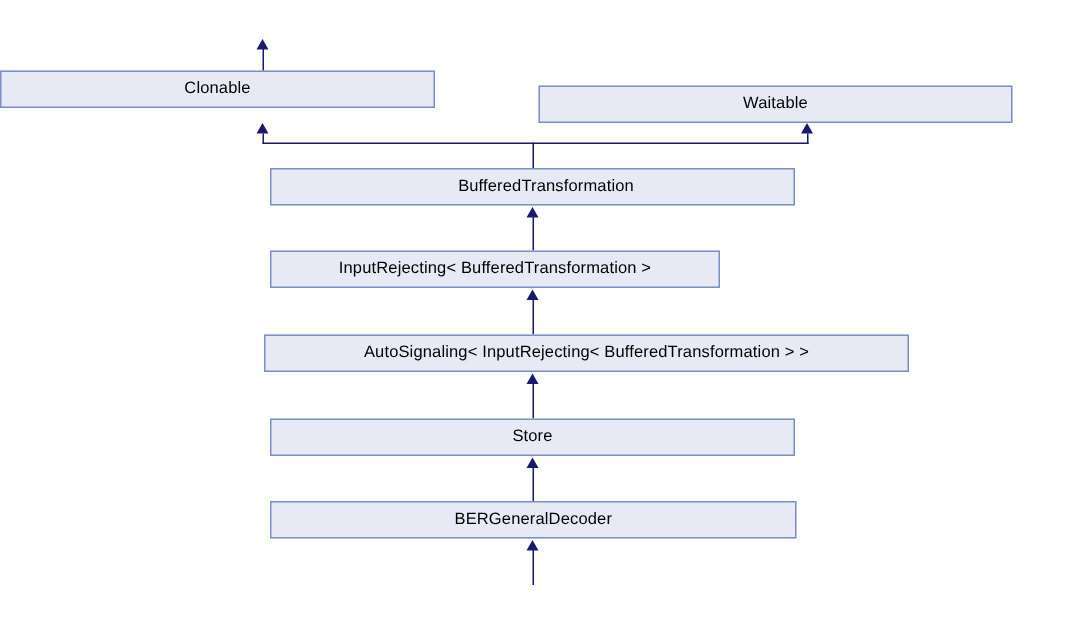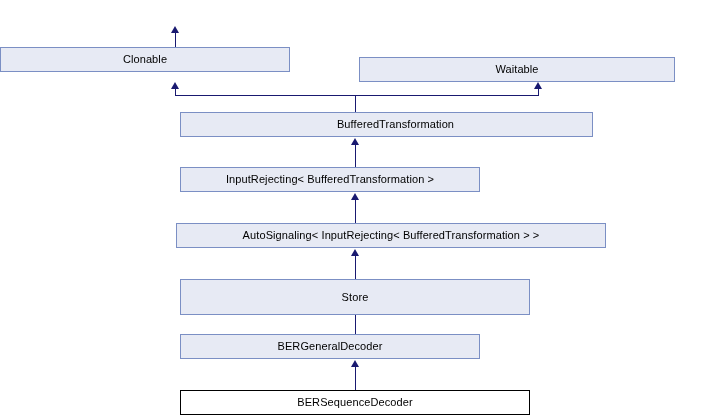--- a/index.html
+++ b/index.html
@@ -91,37 +91,34 @@
 
   <div class="node" style="left:0px; top:1px; width:290px; height:25px;margin-top:46px;">
     <span class="node-label">Clonable</span>
   </div>
 
 
   <div class="node" style="left:359px; top:57px; width:316px; height:25px;">
     <span class="node-label">Waitable</span>
   </div>
 
-  <div class="node" style="left:180px; top:112px; width:413px; height:25px;padding-left:18px;">
+  <div class="node" style="left:180px; top:112px; width:350px; height:25px;padding-left:18px;">
     <span class="node-label">BufferedTransformation</span>
   </div>
 
   <div class="node" style="left:180px; top:167px; width:300px; height:25px;">
     <span class="node-label">InputRejecting&lt; BufferedTransformation &gt;</span>
   </div>
 
   <div class="node" style="left:176px; top:223px; width:430px; height:25px;">
     <span class="node-label">AutoSignaling&lt; InputRejecting&lt; BufferedTransformation &gt; &gt;</span>
   </div>
 
-  <div class="node" style="left:180px; top:279px; width:350px; height:36px;">
+  <div class="node" style="left:180px; top:279px; width:350px; height:25px;">
     <span class="node-label">Store</span>
   </div>
 
-  <div class="node" style="left:180px; top:334px; width:300px; height:25px;">
+  <div class="node" style="left:180px; top:334px; width:351px; height:25px;">
     <span class="node-label">BERGeneralDecoder</span>
   </div>
 
-  <div class="node current" style="left:180px; top:390px; width:350px; height:25px;">
-    <span class="node-label">BERSequenceDecoder</span>
-  </div>
 
 </div>
 
 </body></html>

